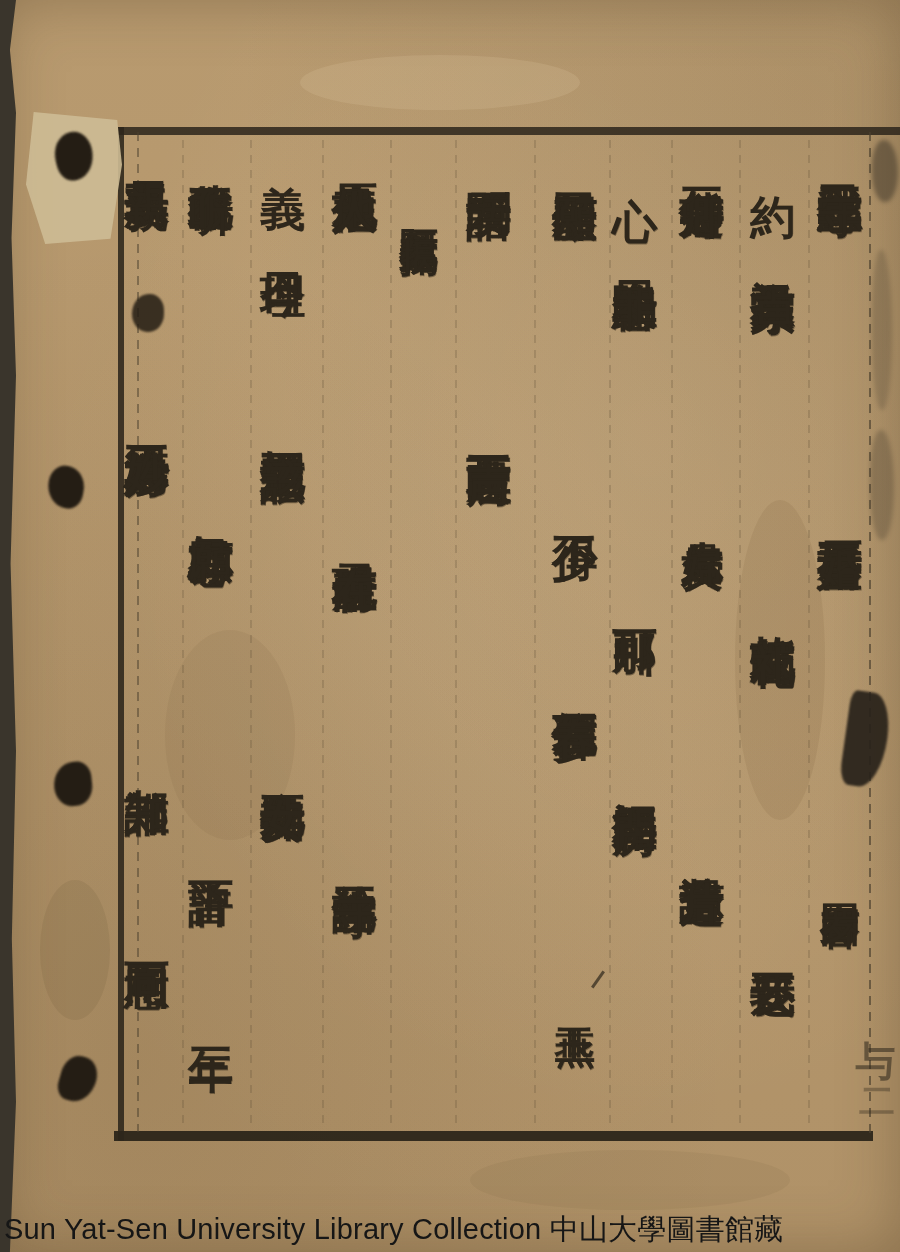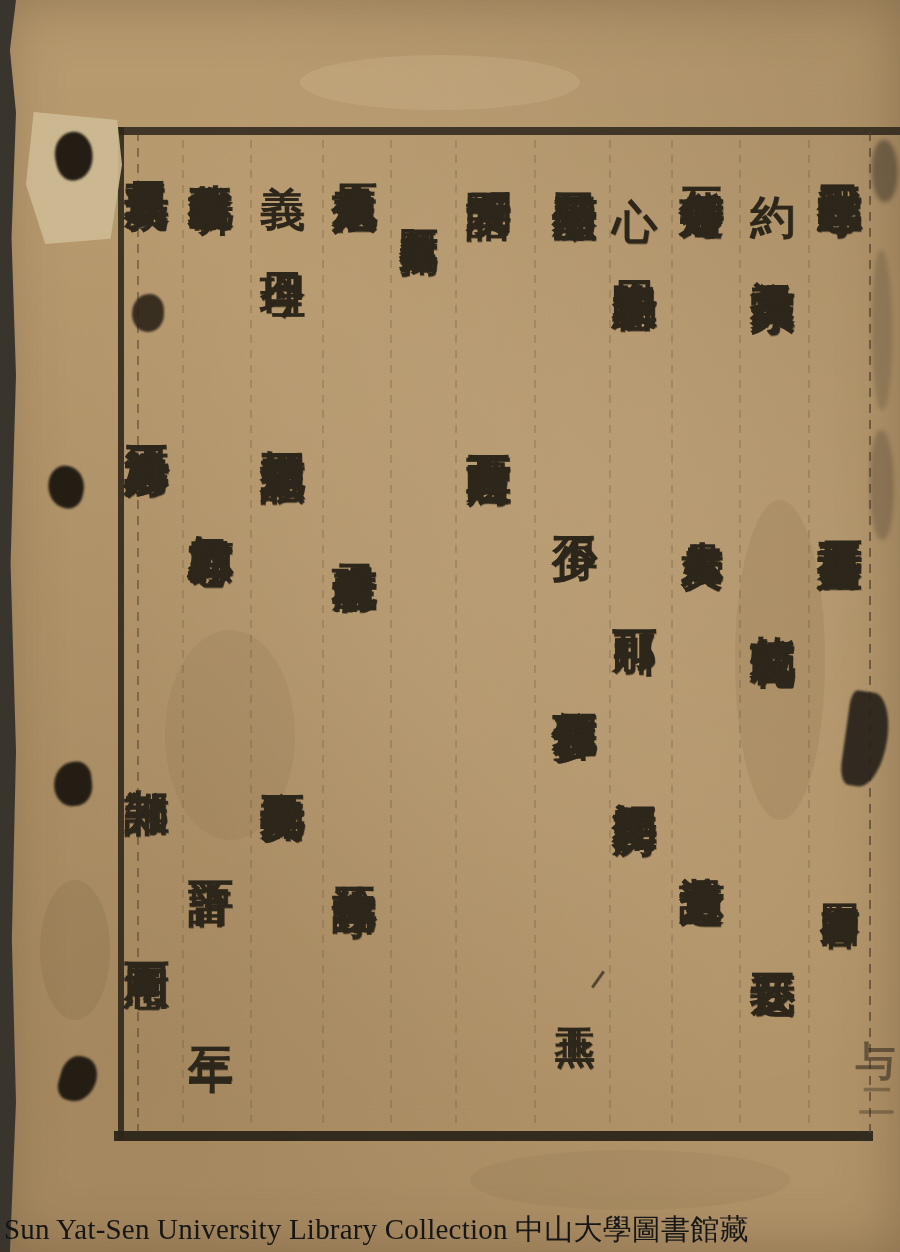--- a/index.html
+++ b/index.html
@@ -27,21 +27,21 @@
     background:repeating-linear-gradient(to bottom,#4a3f2d 0 9px,transparent 9px 16px);}
   .sep{position:absolute;width:1.5px;top:140px;height:988px;opacity:.22;
     background:repeating-linear-gradient(to bottom,#55462f 0 8px,transparent 8px 15px);}
   .vseg{position:absolute;writing-mode:vertical-rl;text-orientation:upright;
     line-height:1;letter-spacing:1px;font-weight:700;color:#2d261b;
     text-shadow:.5px .5px 0 rgba(45,36,22,.45);white-space:nowrap;}
   .mchar{position:absolute;writing-mode:vertical-rl;text-orientation:upright;
     line-height:1;font-weight:700;color:#2d261b;}
   .smudge{position:absolute;background:#3a3226;border-radius:45% 55% 50% 50%;filter:blur(2px);}
   .marker{position:absolute;width:20px;height:3px;background:#2d261b;opacity:.7;transform:rotate(-55deg);}
-  .footer{position:absolute;left:4px;top:1210px;font-family:Liberation Serif, serif;
+  .footer{position:absolute;left:4px;top:1210px;font-family:Liberation Sans, sans-serif;
     font-size:29px;color:#161616;letter-spacing:.2px;white-space:nowrap;}
 </style>
 </head>
 <body>
 
 <div class="scan">
   <div class="paper"></div>
 
   <div class="stain" style="left:300px;top:55px;width:280px;height:55px;background:rgba(225,205,165,.18);"></div>
   <div class="stain" style="left:735px;top:500px;width:90px;height:320px;background:rgba(120,95,60,.14);"></div>

